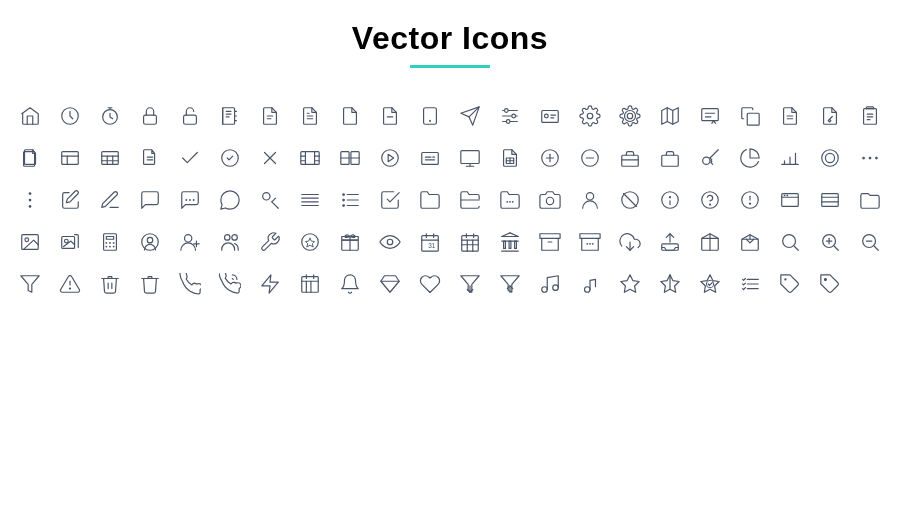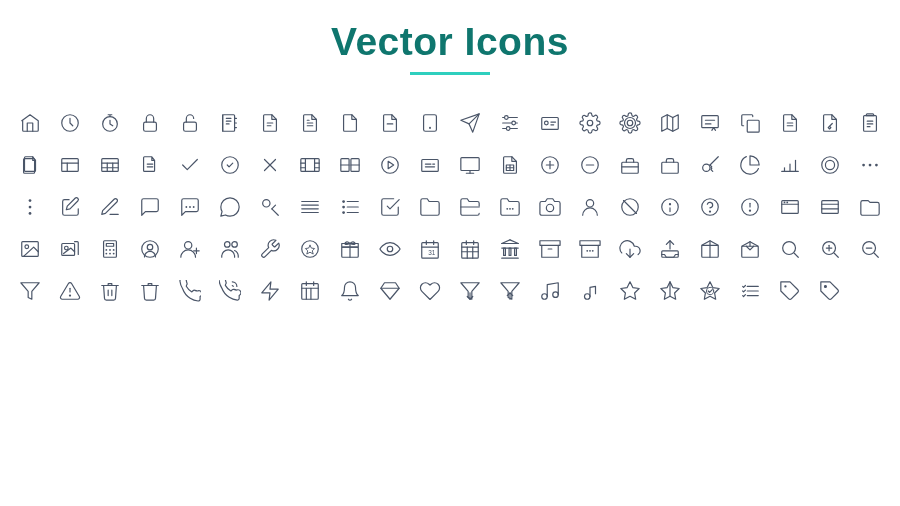--- a/index.html
+++ b/index.html
@@ -6,23 +6,23 @@
     body {
       background: #fff;
       font-family: 'Segoe UI', Arial, sans-serif;
       display: flex;
       flex-direction: column;
       align-items: center;
       min-height: 506px;
       padding: 20px 0 30px;
     }
     .page-title {
-      font-size: 39px;
+      font-size: 32px;
       font-weight: 600;
-      color: #0f766e;
+      color: #000000;
       margin-bottom: 8px;
       letter-spacing: 0.5px;
     }
     .title-underline {
       width: 80px;
       height: 3px;
       background: #2ecfbe;
       margin: 0 auto 30px;
     }
     .icons-grid {

